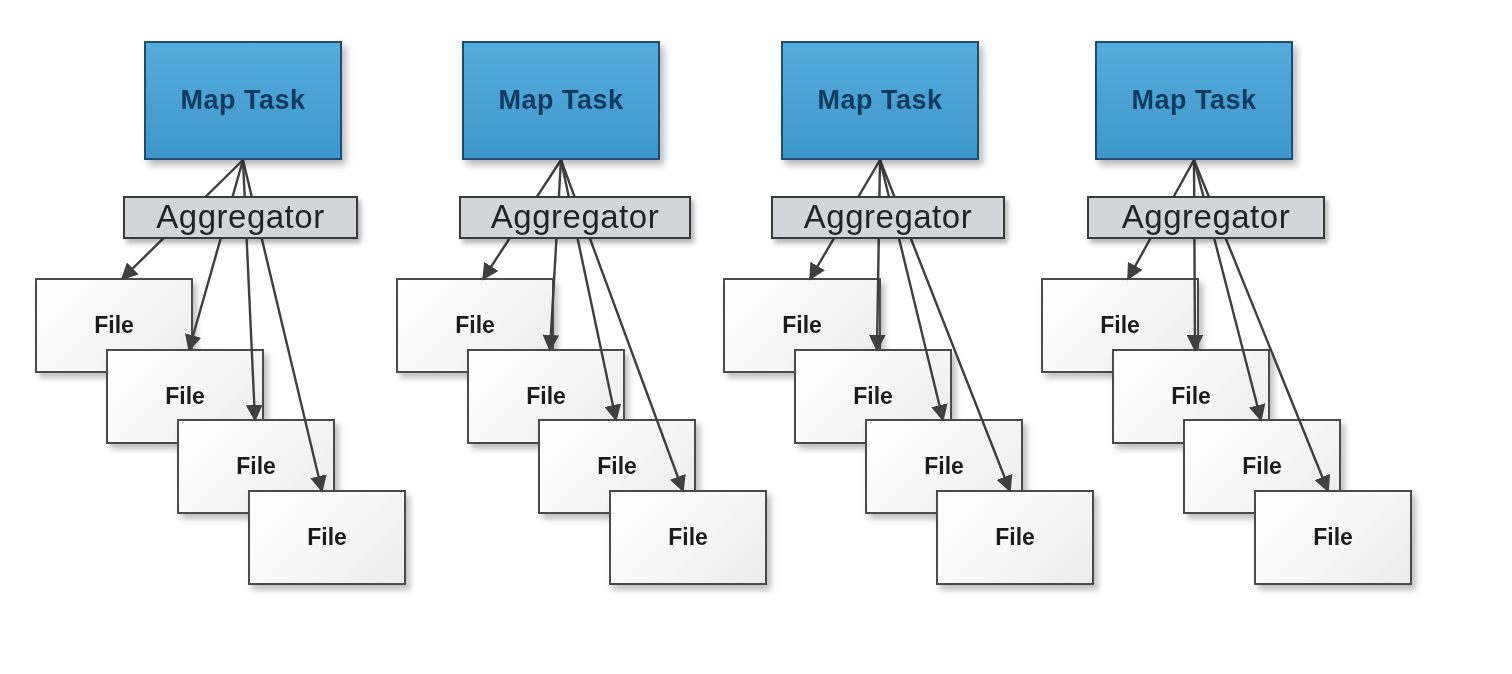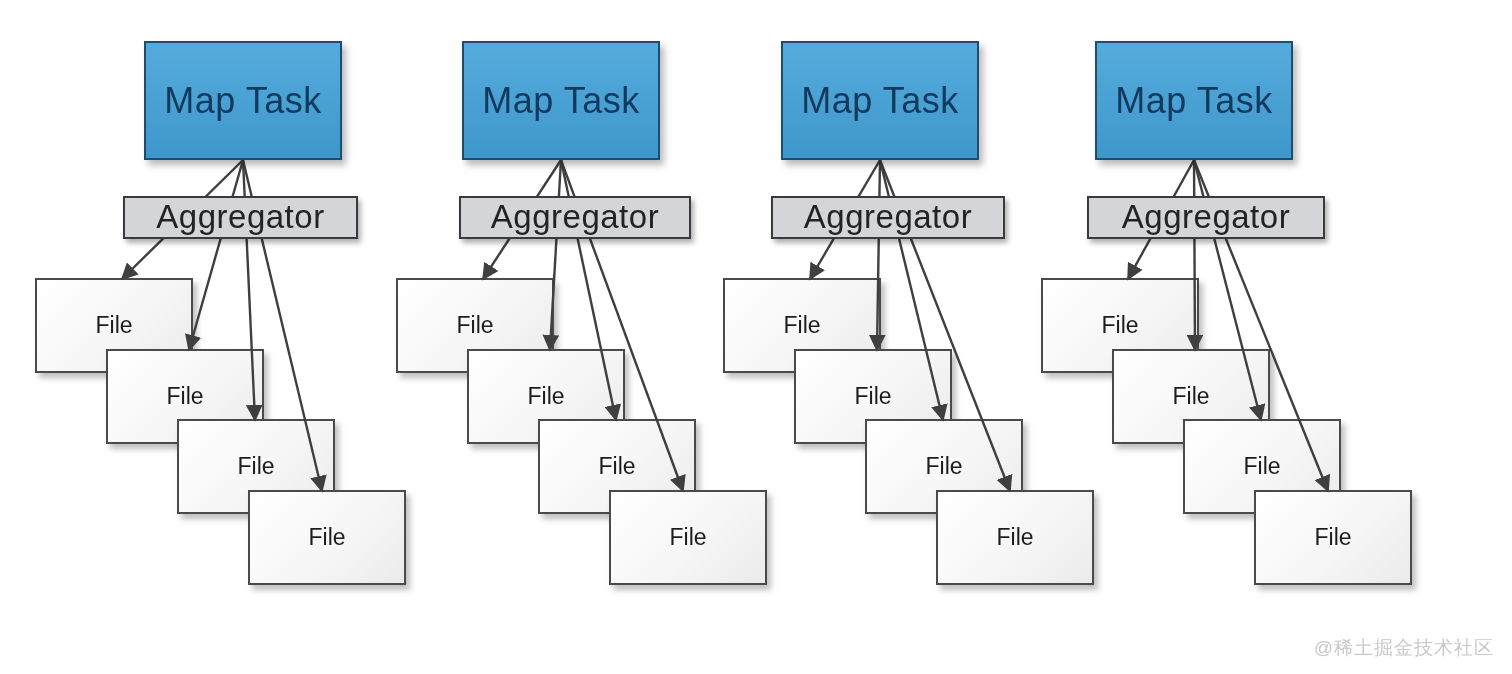--- a/index.html
+++ b/index.html
@@ -23,22 +23,22 @@
     justify-content: center;
     text-align: center;
   }
   .map-task {
     background: linear-gradient(180deg, var(--mt-fill-top, #55abdc) 0%, var(--mt-fill-bottom, #3e97cb) 100%);
     border: 2px solid var(--mt-border, #1e4d6d);
     box-shadow: 4px 5px 7px rgba(0,0,0,0.28);
     z-index: 10;
   }
   .map-task .lbl {
-    font-weight: normal;
-    font-size: 36px;
+    font-weight: bold;
+    font-size: 27px;
     color: var(--mt-text, #123a5e);
     letter-spacing: 0.5px;
   }
   .aggregator {
     background: var(--agg-fill, #d4d5d8);
     border: 2px solid var(--agg-border, #3a3a3e);
     box-shadow: 3px 4px 5px rgba(0,0,0,0.30);
     z-index: 10;
   }
   .aggregator .lbl {
@@ -48,21 +48,21 @@
     letter-spacing: 0.5px;
     line-height: 1;
     transform: translateY(-1px);
   }
   .file-box {
     background: linear-gradient(135deg, var(--file-fill-top, #ffffff) 0%, #f6f6f6 55%, var(--file-fill-bottom, #ebebeb) 100%);
     border: 2px solid var(--file-border, #4a4a4a);
     box-shadow: 4px 5px 6px rgba(0,0,0,0.25);
   }
   .file-box .lbl {
-    font-weight: normal;
+    font-weight: bold;
     font-size: 23px;
     color: var(--file-text, #1c1c1c);
   }
   #arrow-layer {
     position: absolute;
     left: 0;
     top: 0;
     z-index: 5;
     pointer-events: none;
   }
@@ -96,21 +96,20 @@
       <line x1="561" y1="160" x2="683" y2="491" stroke="#3f3f3f" stroke-width="2.4" marker-end="url(#arrowhead)"></line>
       <line x1="880" y1="160" x2="810" y2="279" stroke="#3f3f3f" stroke-width="2.4" marker-end="url(#arrowhead)"></line>
       <line x1="880" y1="160" x2="877" y2="350" stroke="#3f3f3f" stroke-width="2.4" marker-end="url(#arrowhead)"></line>
       <line x1="880" y1="160" x2="943" y2="420" stroke="#3f3f3f" stroke-width="2.4" marker-end="url(#arrowhead)"></line>
       <line x1="880" y1="160" x2="1010" y2="491" stroke="#3f3f3f" stroke-width="2.4" marker-end="url(#arrowhead)"></line>
       <line x1="1194" y1="160" x2="1128" y2="279" stroke="#3f3f3f" stroke-width="2.4" marker-end="url(#arrowhead)"></line>
       <line x1="1194" y1="160" x2="1195" y2="350" stroke="#3f3f3f" stroke-width="2.4" marker-end="url(#arrowhead)"></line>
       <line x1="1194" y1="160" x2="1261" y2="420" stroke="#3f3f3f" stroke-width="2.4" marker-end="url(#arrowhead)"></line>
       <line x1="1194" y1="160" x2="1328" y2="491" stroke="#3f3f3f" stroke-width="2.4" marker-end="url(#arrowhead)"></line>
     </svg>
-  <div id="watermark">@稀土掘金技术社区</div>
 <div class="box map-task" style="left: 144px; top: 41px; width: 198px; height: 119px; z-index: 10;">
       <span class="lbl">Map Task</span>
     </div>
     <div class="box aggregator" style="left: 123px; top: 196px; width: 235px; height: 43px; z-index: 10;">
       <span class="lbl">Aggregator</span>
     </div>
     <div class="box file-box" style="left: 35px; top: 278px; width: 158px; height: 95px; z-index: 1;">
       <span class="lbl">File</span>
     </div>
     <div class="box file-box" style="left: 106px; top: 349px; width: 158px; height: 95px; z-index: 2;">

